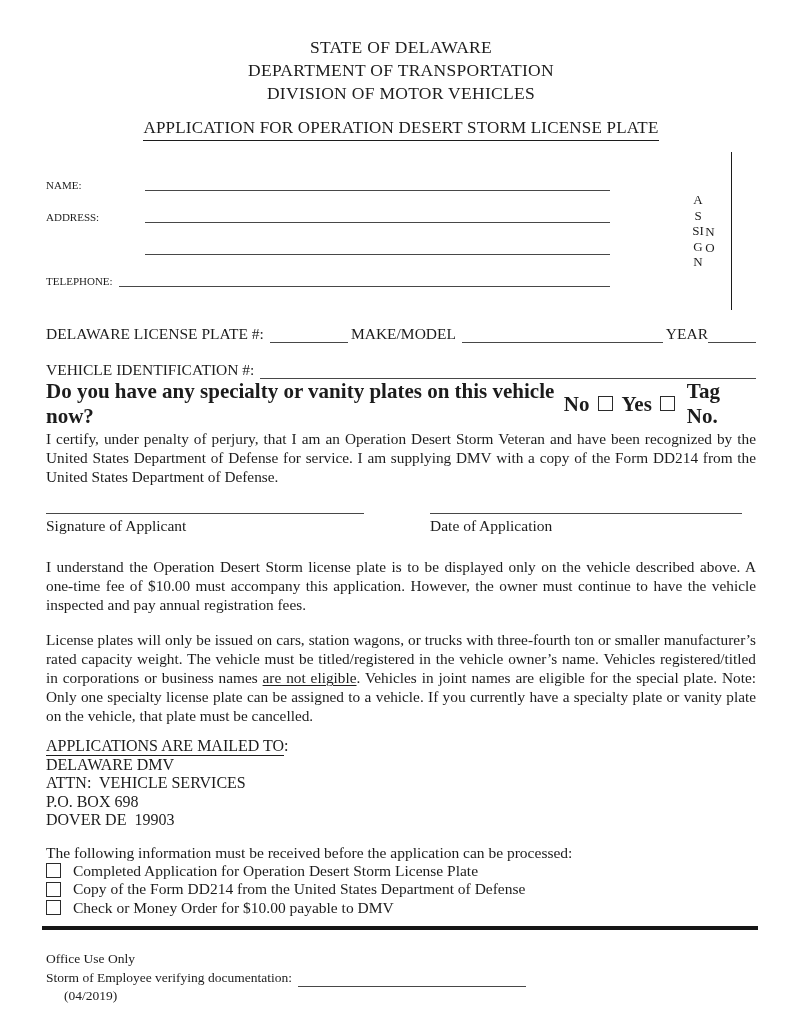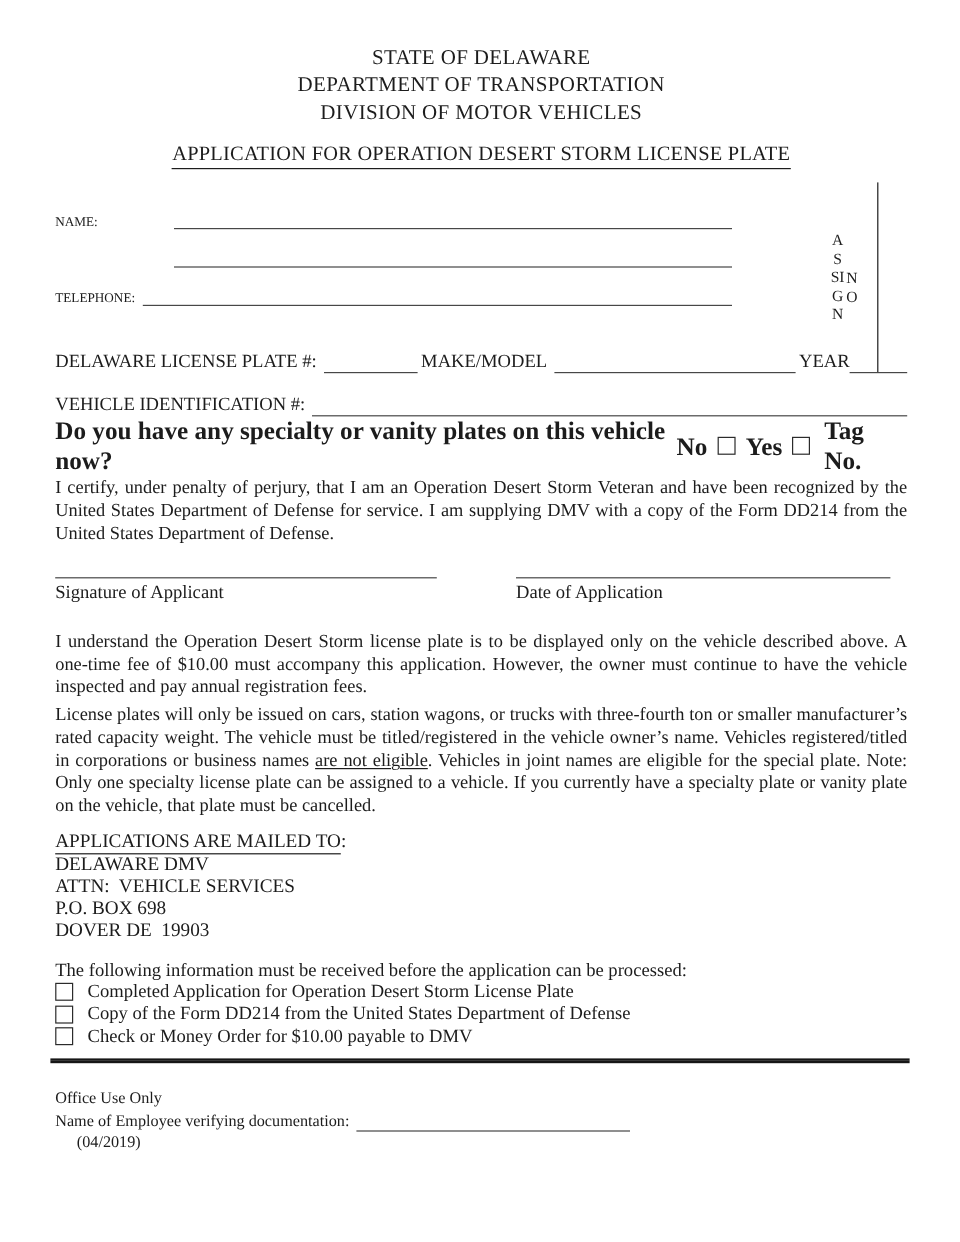--- a/index.html
+++ b/index.html
@@ -107,21 +107,21 @@
   }
 
   
   .para {
     text-align: justify;
     font-size: 15.3px;
     line-height: 19px;
   }
   .certify-para { margin-top: 14px; }
   .understand-para { margin-top: 22px; }
-  .plates-para { margin-top: 4px; }
+  .plates-para { margin-top: 16px; }
   .mid-underline {
     text-decoration: underline;
     text-underline-offset: 2px;
     text-decoration-thickness: 1px;
   }
 
   
   .sig-row { display: flex; margin-top: 18px; font-size: 15.5px; }
   .sig-col1 { width: 318px; margin-right: 66px; }
   .sig-col2 { width: 312px; }
@@ -181,20 +181,24 @@
   </div>
 
   <div class="assign-box">
     <div class="assign-word">ASSIGN</div>
     <div class="assign-word second">NO</div>
   </div>
 
   <div class="fields">
     <div class="field-row">
       <span class="label-cell">NAME:</span>
+      <span class="fill-line"></span>
+    </div>
+    <div class="field-row">
+      <span class="label-cell">ADDRESS:</span>
       <span class="fill-line"></span>
     </div>
     <div class="field-row">
       <span class="label-cell"></span>
       <span class="fill-line"></span>
     </div>
     <div class="field-row">
       <span>TELEPHONE:</span>
       <span class="fill-line tel-gap"></span>
     </div>
@@ -267,19 +271,19 @@
       <span class="checkbox"></span>
       <span>Check or Money Order for $10.00 payable to DMV</span>
     </div>
   </div>
 
   <div class="double-rule"></div>
 
   <div class="office">
     <div>Office Use Only</div>
     <div class="office-verify">
-      <span>Name of Employee verifying documentation:</span>
+      <span>Storm of Employee verifying documentation:</span>
       <span class="employee-line"></span>
     </div>
     <div class="revision">(04/2019)</div>
   </div>
 
 </div>
 
 </body></html>

